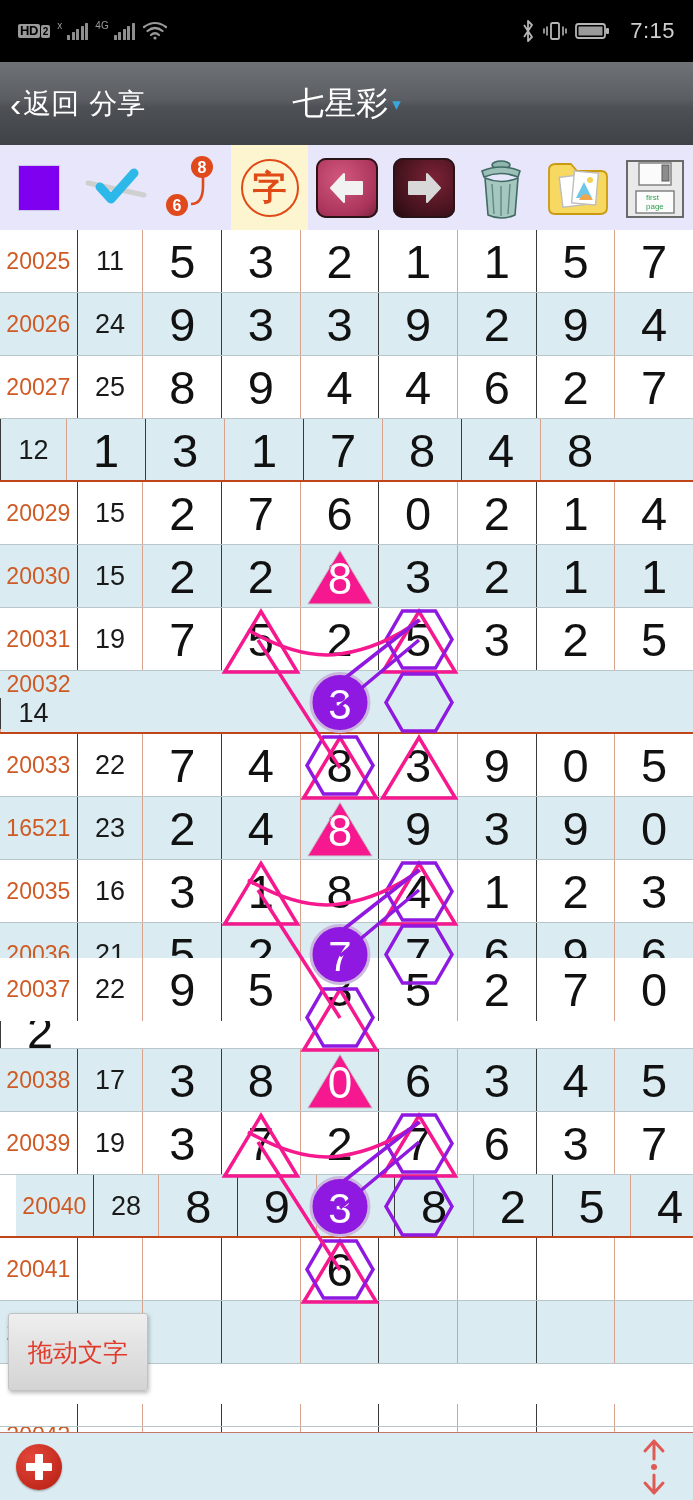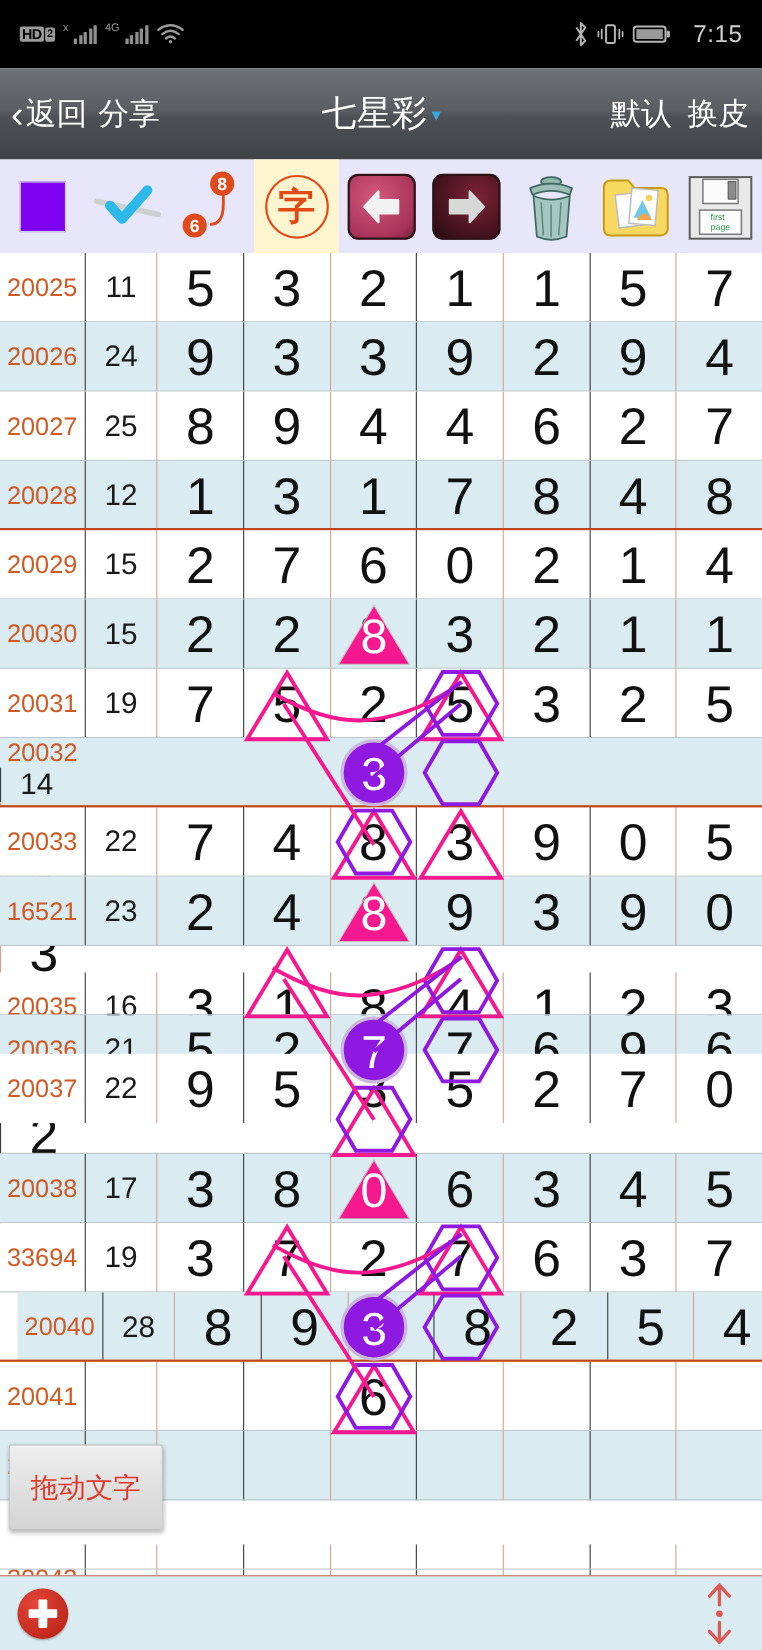--- a/index.html
+++ b/index.html
@@ -202,24 +202,20 @@
 
 <div id="title-bar">
   <div id="back-group">
     <span id="back-chevron">‹</span>
     <span class="tb-text">返回</span>
     <span class="tb-text" style="margin-left:10px">分享</span>
   </div>
   <div id="title-center">
     <span>七星彩</span><span class="dd">▾</span>
   </div>
-  <div id="title-right">
-    <span>默认</span>
-    <span>换皮</span>
-  </div>
 </div>
 
 <div id="icon-bar">
 
   <div class="tool" id="tool-color">
     <div class="swatch"></div>
   </div>
 
   <div class="tool" id="tool-check">
     <svg width="68" height="46" viewBox="0 0 68 46">
@@ -324,21 +320,20 @@
       <div class="cell c-num b-light">8</div>
       <div class="cell c-num b-dark">9</div>
       <div class="cell c-num b-light">4</div>
       <div class="cell c-num b-dark">4</div>
       <div class="cell c-num b-light">6</div>
       <div class="cell c-num b-dark">2</div>
       <div class="cell c-num b-light">7</div>
     </div>
     <div class="hsep-thin" style="top: 188px;"></div>
     <div class="row alt" style="top: 189px;">
-      <div class="cell c-period">20028</div>
       <div class="cell c-sum">12</div>
       <div class="cell c-num b-light">1</div>
       <div class="cell c-num b-dark">3</div>
       <div class="cell c-num b-light">1</div>
       <div class="cell c-num b-dark">7</div>
       <div class="cell c-num b-light">8</div>
       <div class="cell c-num b-dark">4</div>
       <div class="cell c-num b-light">8</div>
     </div>
     <div class="hsep-orange" style="top: 250px;"></div>
@@ -407,21 +402,21 @@
       <div class="cell c-sum">23</div>
       <div class="cell c-num b-light">2</div>
       <div class="cell c-num b-dark">4</div>
       <div class="cell c-num b-light">8</div>
       <div class="cell c-num b-dark">9</div>
       <div class="cell c-num b-light">3</div>
       <div class="cell c-num b-dark">9</div>
       <div class="cell c-num b-light">0</div>
     </div>
     <div class="hsep-thin" style="top: 629px;"></div>
-    <div class="row plain" style="top: 630px; margin-top: 24px;">
+    <div class="row plain" style="top: 630px;">
       <div class="cell c-period">20035</div>
       <div class="cell c-sum">16</div>
       <div class="cell c-num b-light">3</div>
       <div class="cell c-num b-dark">1</div>
       <div class="cell c-num b-light">8</div>
       <div class="cell c-num b-dark">4</div>
       <div class="cell c-num b-light">1</div>
       <div class="cell c-num b-dark">2</div>
       <div class="cell c-num b-light">3</div>
     </div>
@@ -456,21 +451,21 @@
       <div class="cell c-num b-light">3</div>
       <div class="cell c-num b-dark">8</div>
       <div class="cell c-num b-light">0</div>
       <div class="cell c-num b-dark">6</div>
       <div class="cell c-num b-light">3</div>
       <div class="cell c-num b-dark">4</div>
       <div class="cell c-num b-light">5</div>
     </div>
     <div class="hsep-thin" style="top: 881px;"></div>
     <div class="row plain" style="top: 882px;">
-      <div class="cell c-period">33694</div>
+      <div class="cell c-period">20039</div>
       <div class="cell c-sum">19</div>
       <div class="cell c-num b-light">3</div>
       <div class="cell c-num b-dark">7</div>
       <div class="cell c-num b-light">2</div>
       <div class="cell c-num b-dark">7</div>
       <div class="cell c-num b-light">6</div>
       <div class="cell c-num b-dark">3</div>
       <div class="cell c-num b-light">7</div>
     </div>
     <div class="hsep-thin" style="top: 944px;"></div>

